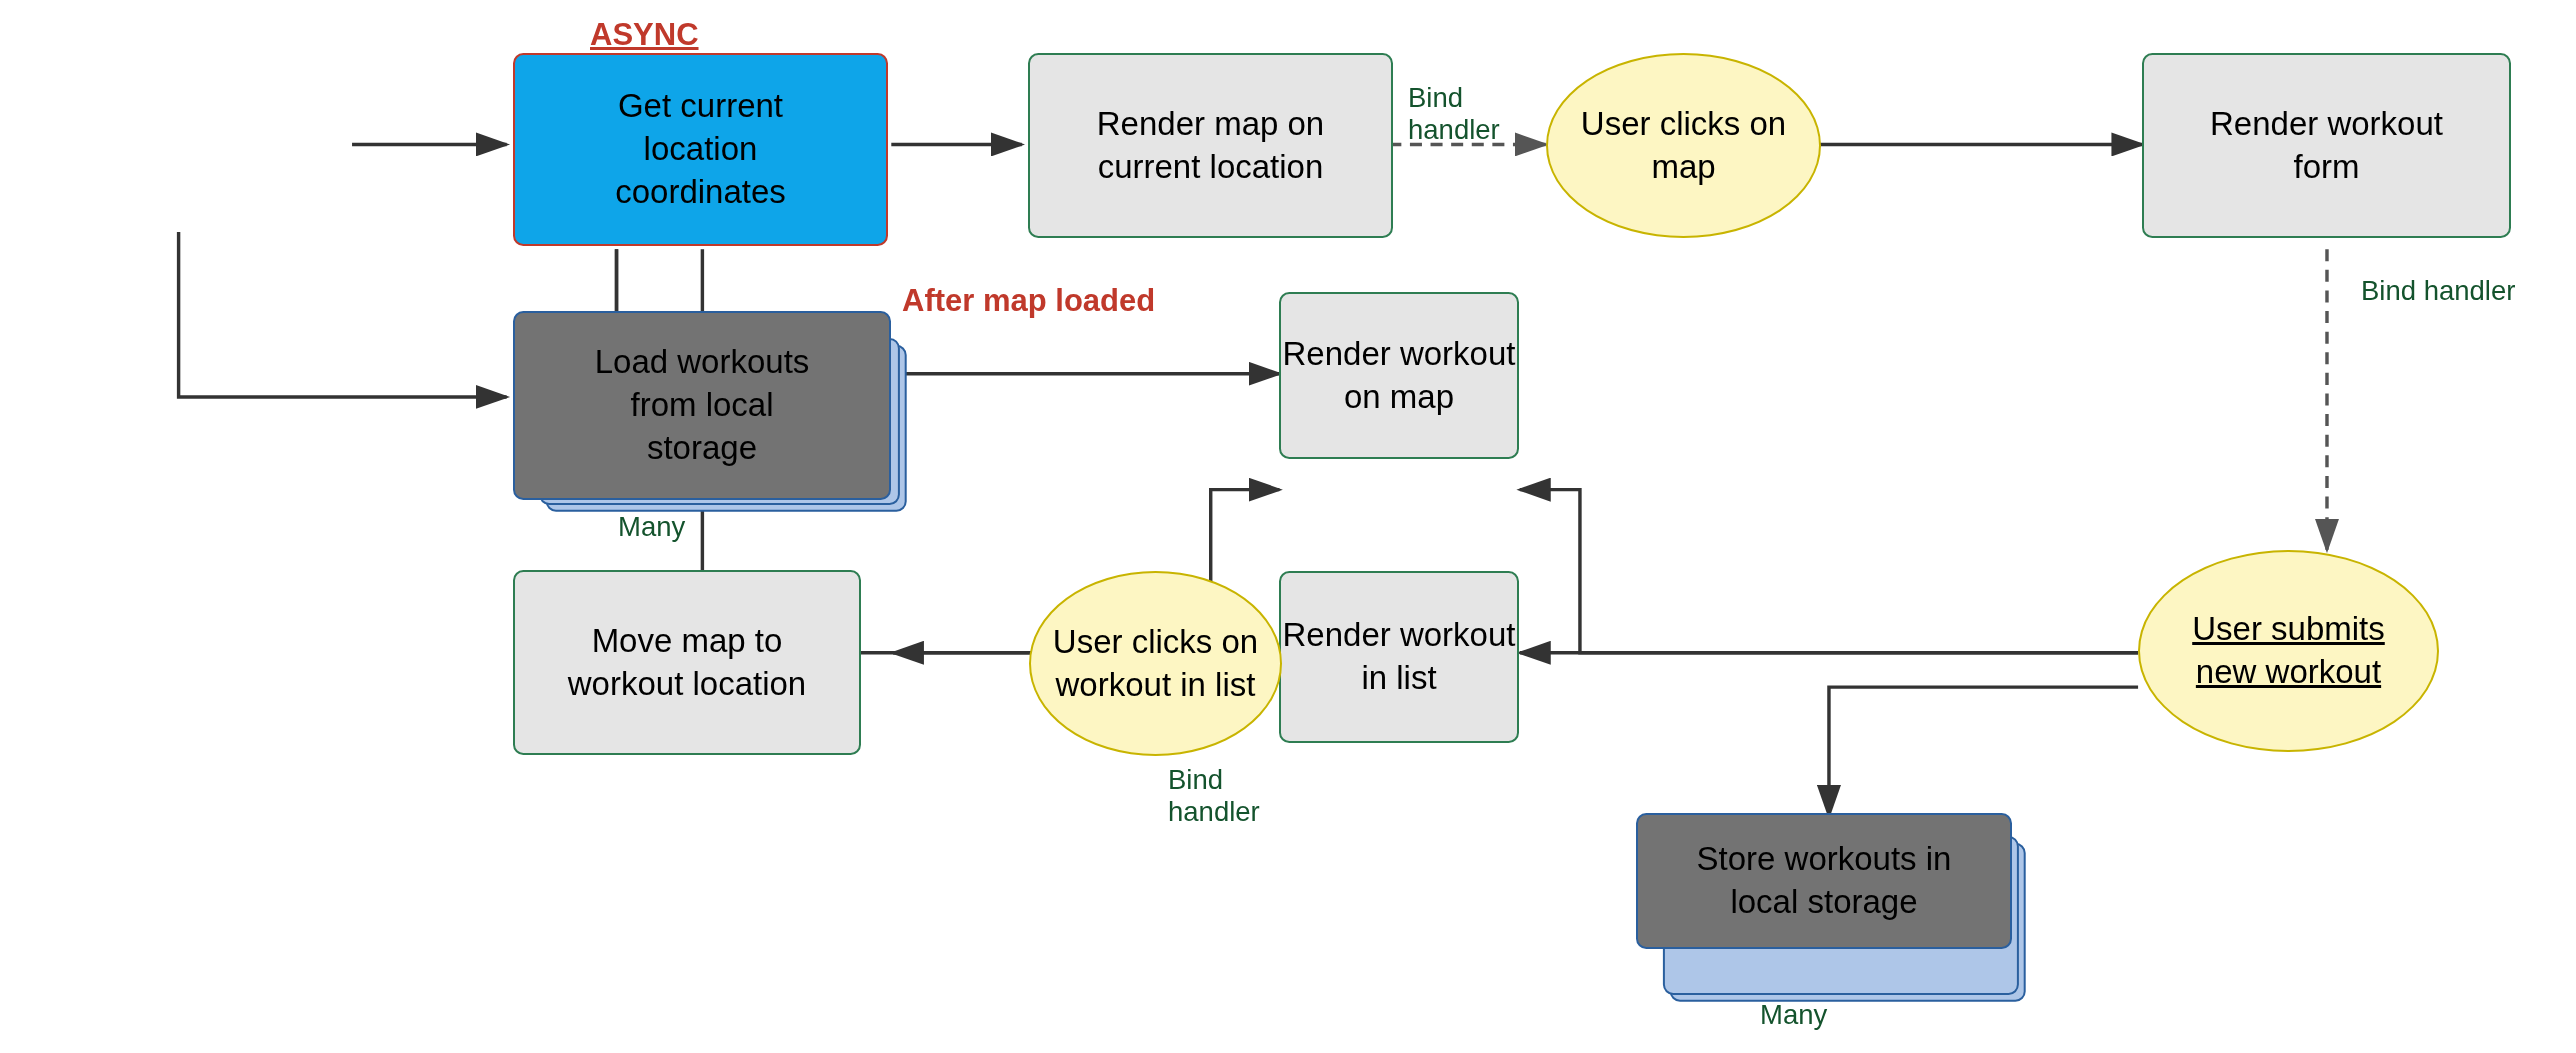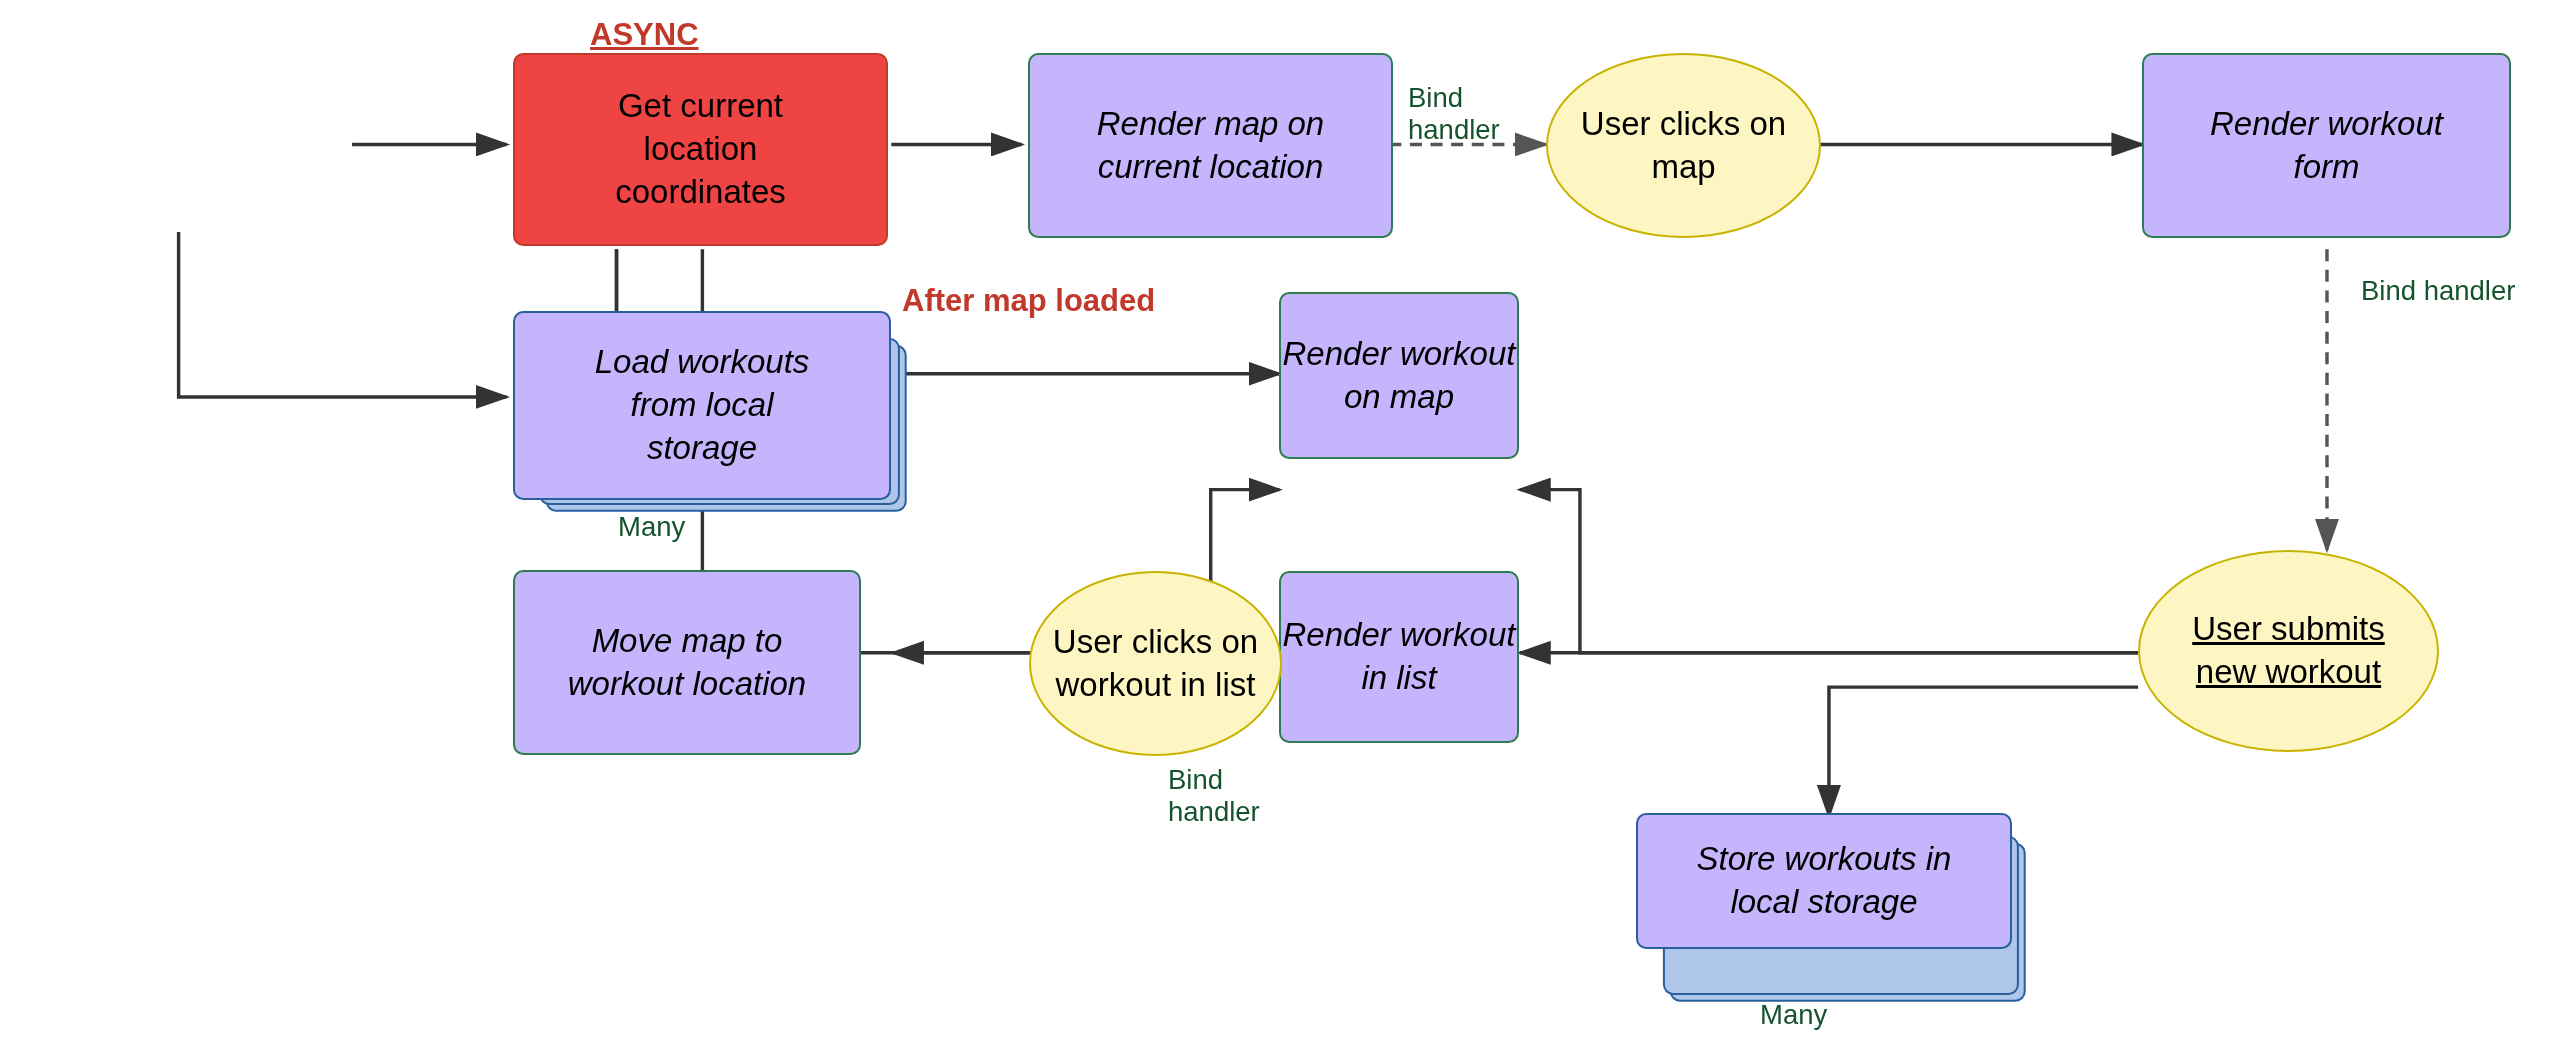--- a/index.html
+++ b/index.html
@@ -32,32 +32,30 @@
     }
     .node-rect {
       border-radius: 10.3px;
       border: 2.6px solid #888;
     }
     .node-yellow {
       background: #fdf6c3;
       border-color: #c8b400;
     }
     .node-red {
-      background: #ef4444;
+      background: #0ea5e9;
       border-color: #c0392b;
     }
     .node-green {
-      background: #c4b5fd;
+      background: #e5e5e5;
       border-color: #2e7d52;
-      font-style: italic;
     }
     .node-blue {
-      background: #c4b5fd;
+      background: #737373;
       border-color: #2a5f9e;
-      font-style: italic;
     }
     .label-small {
       position: absolute;
       font-size: 27.5px;
       color: #14532d;
       font-weight: 400;
     }
     .label-red {
       position: absolute;
       font-size: 31px;

